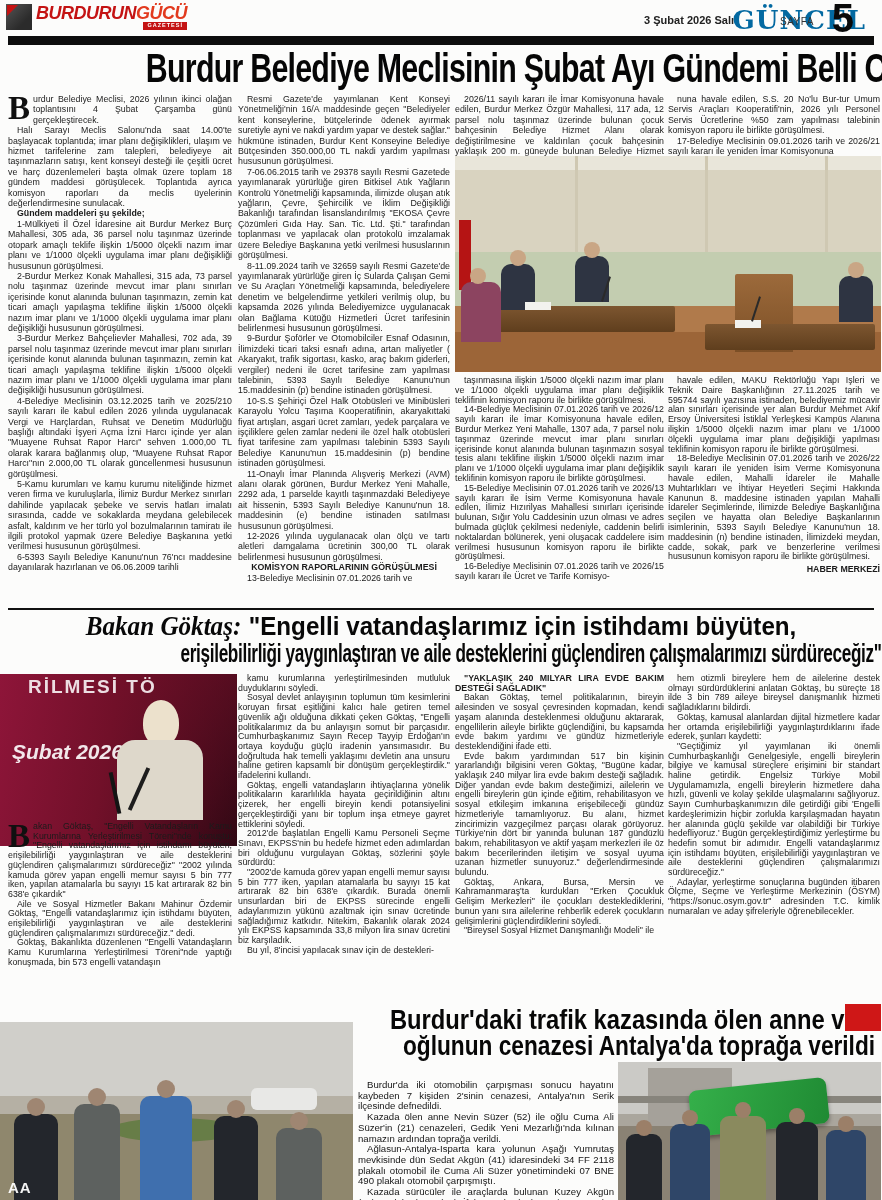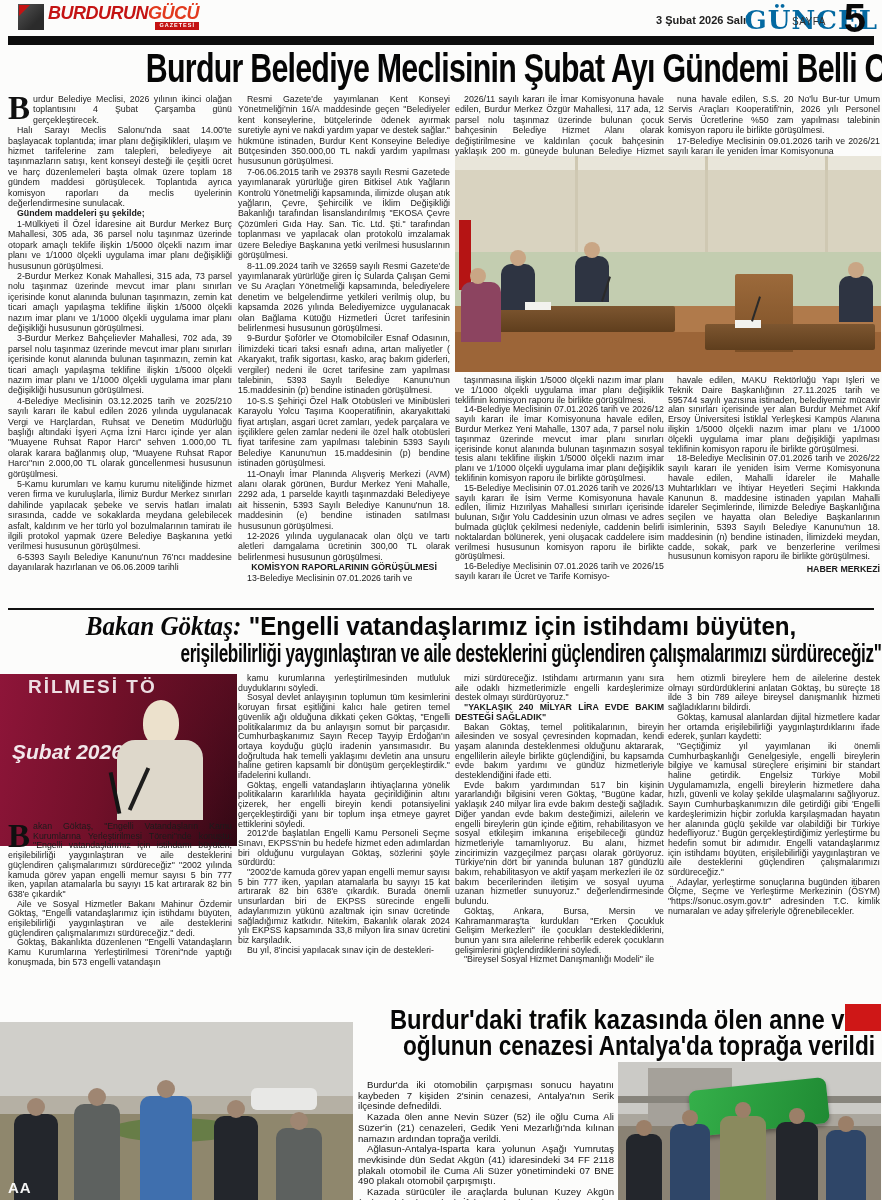--- a/index.html
+++ b/index.html
@@ -2,21 +2,21 @@
 <html><head>
 <meta charset="utf-8">
 <style>
   * { margin:0; padding:0; box-sizing:border-box; }
   html,body { background:#777; }
   body { font-family:"Liberation Sans", sans-serif; }
   #page { position:relative; width:882px; height:1200px; margin:0 auto; background:#fcfcfb; color:#141414; overflow:hidden; }
   .abs { position:absolute; }
 
   
-  .masthead { left:12px; top:0; width:866px; height:40px; }
+  .masthead { left:0; top:0; width:866px; height:40px; }
   .logo { left:6px; top:4px; height:30px; display:flex; align-items:flex-start; }
   .logo-icon { width:26px; height:26px; background:linear-gradient(135deg,#555 0%,#2b2b2b 70%); position:relative; margin-right:4px; }
   .logo-flag { position:absolute; left:1px; top:1px; width:0; height:0; border-top:11px solid #c41313; border-right:11px solid transparent; }
   .logo-text { position:relative; line-height:1; }
   .logo-l1 { font-size:18px; font-weight:bold; font-style:italic; color:#c41313; letter-spacing:-0.5px; }
   .logo-l2 { font-size:18px; font-weight:bold; font-style:italic; color:#e23a1e; letter-spacing:-0.5px; }
   .logo-sub { display:inline-block; background:#c41313; color:#fff; font-size:5.5px; font-weight:bold; padding:1px 4px; position:absolute; right:0; top:18px; letter-spacing:1px; }
   .section-title { left:0; right:0; top:5px; text-align:right; font-family:"DejaVu Serif", serif; font-weight:bold; font-size:26px; letter-spacing:1px; color:#0369a1; }
   .date-line { right:132px; top:14px; font-size:11px; font-weight:bold; color:#222; }
   .sayfa-label { right:52px; top:16px; font-size:10px; color:#333; letter-spacing:0.5px; }
@@ -201,21 +201,20 @@
     </div>
   <div class="abs mcol" style="left:238px; top:674px; width:212px; height:346px;">
       <p class="para">kamu kurumlarına yerleştirilmesinden mutluluk duyduklarını söyledi.</p>
       <p class="para">Sosyal devlet anlayışının toplumun tüm kesimlerini koruyan fırsat eşitliğini kalıcı hale getiren temel güvenlik ağı olduğuna dikkati çeken Göktaş, "Engelli politikalarımız da bu anlayışın somut bir parçasıdır. Cumhurbaşkanımız Sayın Recep Tayyip Erdoğan'ın ortaya koyduğu güçlü iradenin yansımasıdır. Bu doğrultuda hak temelli yaklaşımı devletin ana unsuru haline getiren kapsamlı bir dönüşüm gerçekleştirdik." ifadelerini kullandı.</p>
       <p class="para">Göktaş, engelli vatandaşların ihtiyaçlarına yönelik politikaların kararlılıkla hayata geçirildiğinin altını çizerek, her engelli bireyin kendi potansiyelini gerçekleştirdiği yanı bir toplum inşa etmeye gayret ettiklerini söyledi.</p>
       <p class="para">2012'de başlatılan Engelli Kamu Personeli Seçme Sınavı, EKPSS'nin bu hedefe hizmet eden adımlardan biri olduğunu vurgulayan Göktaş, sözlerini şöyle sürdürdü:</p>
       <p class="para">"2002'de kamuda görev yapan engelli memur sayısı 5 bin 777 iken, yapılan atamalarla bu sayıyı 15 kat artırarak 82 bin 638'e çıkardık. Burada önemli unsurlardan biri de EKPSS sürecinde engelli adaylarımızın yükünü azaltmak için sınav ücretinde sağladığımız katkıdır. Nitekim, Bakanlık olarak 2024 yılı EKPSS kapsamında 33,8 milyon lira sınav ücretini biz karşıladık.</p>
       <p class="para">Bu yıl, 8'incisi yapılacak sınav için de destekleri-</p>
     </div>
   <div class="abs mcol" style="left:455px; top:674px; width:209px; height:330px;">
-      <p class="para">mizi sürdüreceğiz. İstihdamı artırmanın yanı sıra aile odaklı hizmetlerimizle engelli kardeşlerimize destek olmayı sürdürüyoruz."</p>
       <p class="para b">"YAKLAŞIK 240 MİLYAR LİRA EVDE BAKIM DESTEĞİ SAĞLADIK"</p>
       <p class="para">Bakan Göktaş, temel politikalarının, bireyin ailesinden ve sosyal çevresinden kopmadan, kendi yaşam alanında desteklenmesi olduğunu aktararak, engellilerin aileyle birlikte güçlendiğini, bu kapsamda evde bakım yardımı ve gündüz hizmetleriyle desteklendiğini ifade etti.</p>
       <p class="para">Evde bakım yardımından 517 bin kişinin yararlandığı bilgisini veren Göktaş, "Bugüne kadar, yaklaşık 240 milyar lira evde bakım desteği sağladık. Diğer yandan evde bakım desteğimizi, ailelerin ve engelli bireylerin gün içinde eğitim, rehabilitasyon ve sosyal etkileşim imkanına erişebileceği gündüz hizmetleriyle tamamlıyoruz. Bu alanı, hizmet zincirimizin vazgeçilmez parçası olarak görüyoruz. Türkiye'nin dört bir yanında bulunan 187 gündüzlü bakım, rehabilitasyon ve aktif yaşam merkezleri ile öz bakım becerilerinden iletişim ve sosyal uyuma uzanan hizmetler sunuyoruz." değerlendirmesinde bulundu.</p>
       <p class="para">Göktaş, Ankara, Bursa, Mersin ve Kahramanmaraş'ta kurdukları "Erken Çocukluk Gelişim Merkezleri" ile çocukları desteklediklerini, bunun yanı sıra ailelerine rehberlik ederek çocukların gelişimlerini güçlendirdiklerini söyledi.</p>
       <p class="para">"Bireysel Sosyal Hizmet Danışmanlığı Modeli" ile</p>
     </div>
   <div class="abs mcol" style="left:668px; top:674px; width:212px; height:318px;">
       <p class="para">hem otizmli bireylere hem de ailelerine destek olmayı sürdürdüklerini anlatan Göktaş, bu süreçte 18 ilde 3 bin 789 aileye bireysel danışmanlık hizmeti sağladıklarını bildirdi.</p>
       <p class="para">Göktaş, kamusal alanlardan dijital hizmetlere kadar her ortamda erişilebilirliği yaygınlaştırdıklarını ifade ederek, şunları kaydetti:</p>
       <p class="para">"Geçtiğimiz yıl yayımlanan iki önemli Cumhurbaşkanlığı Genelgesiyle, engelli bireylerin bilgiye ve kamusal süreçlere erişimini bir standart haline getirdik. Engelsiz Türkiye Mobil Uygulamamızla, engelli bireylerin hizmetlere daha hızlı, güvenli ve kolay şekilde ulaşmalarını sağlıyoruz. Sayın Cumhurbaşkanımızın dile getirdiği gibi 'Engelli kardeşlerimizin hiçbir zorlukla karşılaşmadan hayatın her alanında güçlü şekilde var olabildiği bir Türkiye hedefliyoruz.' Bugün gerçekleştirdiğimiz yerleştirme bu hedefin somut bir adımıdır. Engelli vatandaşlarımız için istihdamı büyüten, erişilebilirliği yaygınlaştıran ve aile desteklerini güçlendiren çalışmalarımızı sürdüreceğiz."</p>

